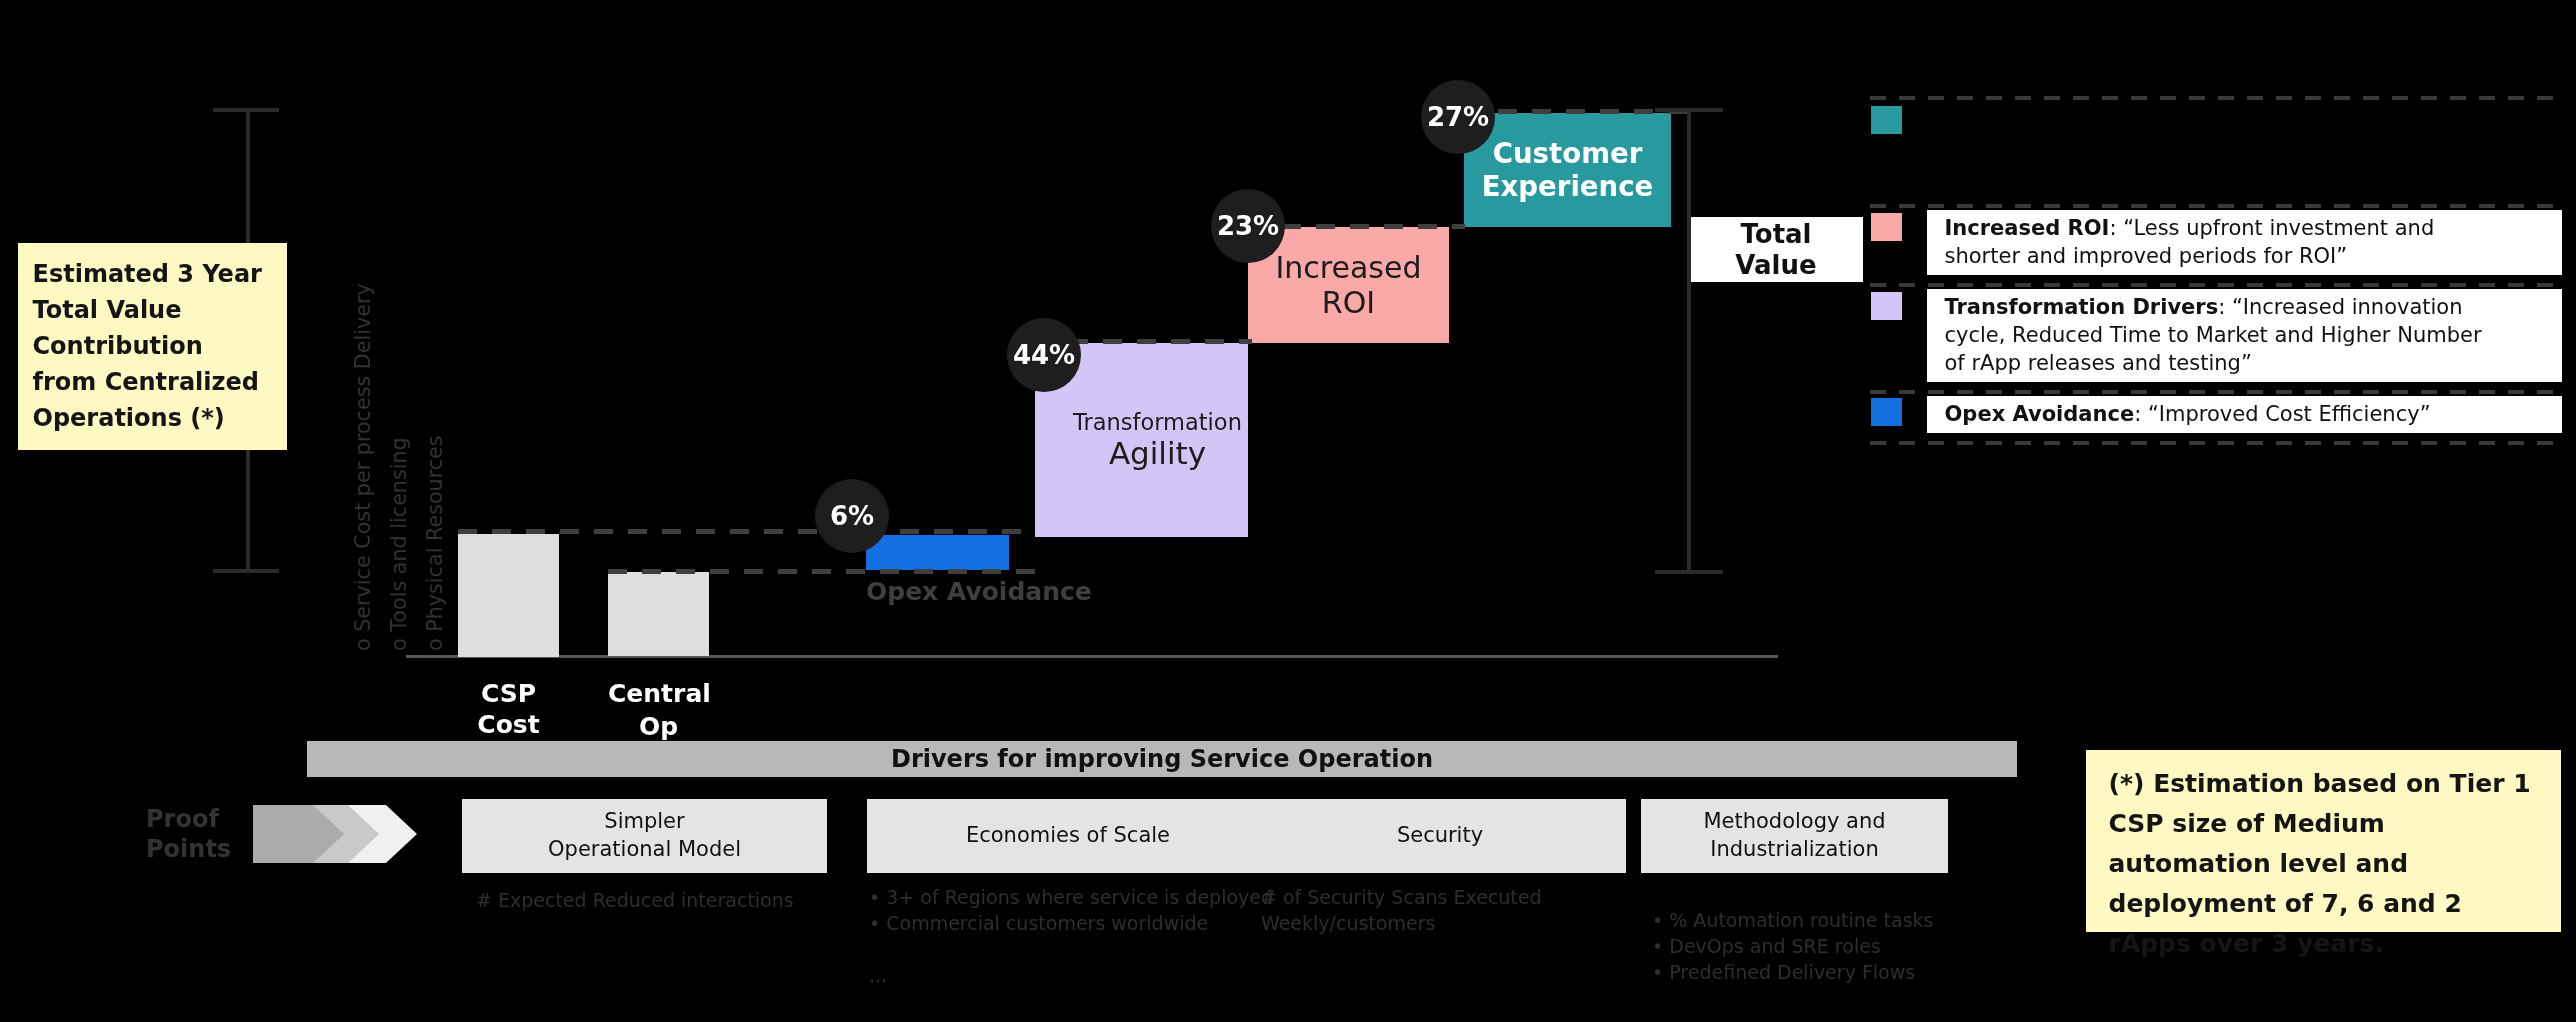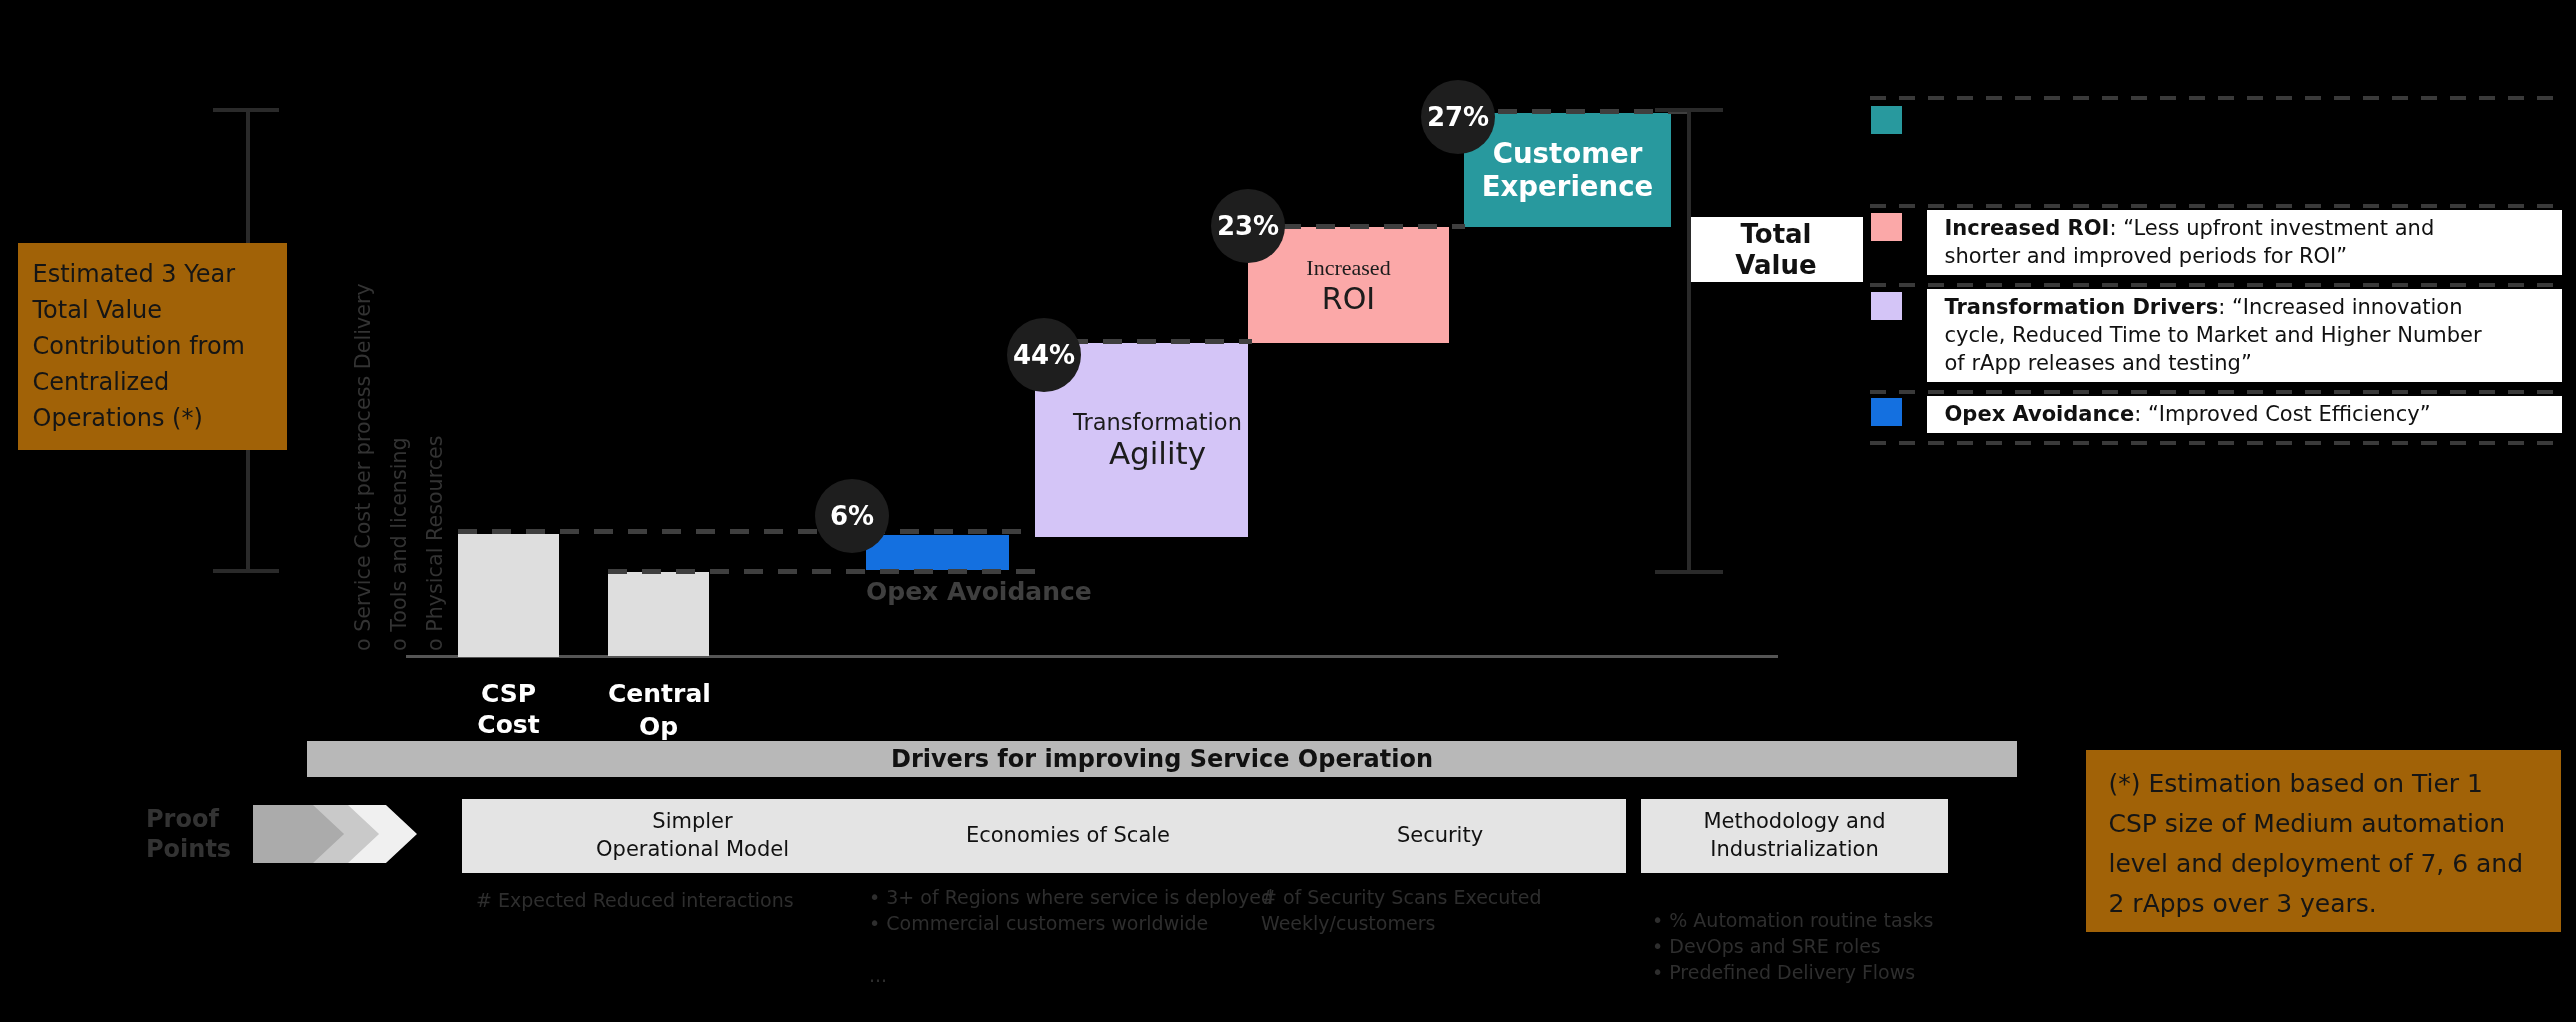--- a/index.html
+++ b/index.html
@@ -2,21 +2,21 @@
 <html style="font-size:10px"><head>
 <meta charset="utf-8">
 <style>
   html,body{margin:0;padding:0;background:#000;}
   body{font-family:"DejaVu Sans","Liberation Sans",sans-serif;}
   #stage{position:relative;width:2576px;height:1023px;background:#000;overflow:hidden;}
   .abs{position:absolute;}
   
   .bracket{background:#2a2a2a;}
   
-  .white-note{background:#a16207;color:#151515;}
+  .white-note{background:#fef9c3;color:#151515;font-weight:bold;}
   .left-note{left:17.5px;top:243px;width:269px;height:207px;padding:12.5px 15px;font-size:24px;line-height:36px;box-sizing:border-box;}
   .footnote{left:2086px;top:750px;width:475px;height:182px;padding:13.8px 22.5px;font-size:25px;line-height:40px;box-sizing:border-box;}
   
   .ydim{top:651px;transform:rotate(-90deg);transform-origin:0 0;white-space:nowrap;font-size:20.7px;color:#333333;}
   
   .baseline{left:406px;top:655px;width:1372px;height:3.1px;background:#555555;}
   
   .bar{box-sizing:border-box;}
   .bar-gray{background:#dedede;}
   .bar-blue{background:#1470e0;}
@@ -64,21 +64,21 @@
   <div class="abs bar bar-gray" style="left:458px;top:534px;width:101px;height:123px;"></div>
   <div class="abs bar bar-gray" style="left:608px;top:572px;width:101px;height:84px;"></div>
   <div class="abs bar bar-blue" style="left:866px;top:535px;width:143px;height:35px;"></div>
 
   <div class="abs bar bar-purple" style="left:1035px;top:343px;width:213px;height:194px;padding-left:32px;">
     <span style="font-size:22.5px;">Transformation</span>
     <span style="font-size:31px;">Agility</span>
   </div>
 
   <div class="abs bar bar-pink" style="left:1248px;top:227px;width:201px;height:116px;">
-    <span style="font-size:22px;font-family:Liberation Serif, serif;">Increased</span>
+    <span style="font-size:30px;">Increased</span>
     <span style="font-size:30px;">ROI</span>
   </div>
 
   <div class="abs bar bar-teal" style="left:1464px;top:113px;width:207px;height:114px;">
     <span style="font-size:27.6px;font-weight:bold;">Customer</span>
     <span style="font-size:27.6px;font-weight:bold;">Experience</span>
   </div>
 
   <div class="abs dash" style="left:458px;top:529px;width:577px;"></div>
   <div class="abs dash" style="left:608px;top:569px;width:427px;"></div>
@@ -127,21 +127,21 @@
 
   <div class="abs drivers-bar">Drivers for improving Service Operation</div>
 
   <div class="abs proof">Proof
 Points</div>
 
   <div class="abs chev" style="left:253px;width:100px;background:#ababab;clip-path:polygon(0 0,70% 0,100% 50%,70% 100%,0 100%);"></div>
   <div class="abs chev" style="left:313px;width:69px;background:#c9c9c9;clip-path:polygon(0 0,55% 0,100% 50%,55% 100%,0 100%,45% 50%);"></div>
   <div class="abs chev" style="left:348px;width:69px;background:#f0f0f0;clip-path:polygon(0 0,55% 0,100% 50%,55% 100%,0 100%,45% 50%);"></div>
 
-  <div class="abs cat-box" style="left:462px;width:365px;padding-left:48px;">Simpler
+  <div class="abs cat-box" style="left:462px;width:365px;">Simpler
 Operational Model</div>
   <div class="abs cat-box" style="left:867px;width:402px;text-align:center;">Economies of Scale</div>
   <div class="abs cat-box" style="left:1254px;width:372px;">Security</div>
   <div class="abs cat-box" style="left:1641px;width:307px;">Methodology and
 Industrialization</div>
 
   <div class="abs caption" style="left:476px;top:887px;"># Expected Reduced interactions</div>
   <div class="abs caption" style="left:869px;top:884px;">• 3+ of Regions where service is deployed
 • Commercial customers worldwide
 

